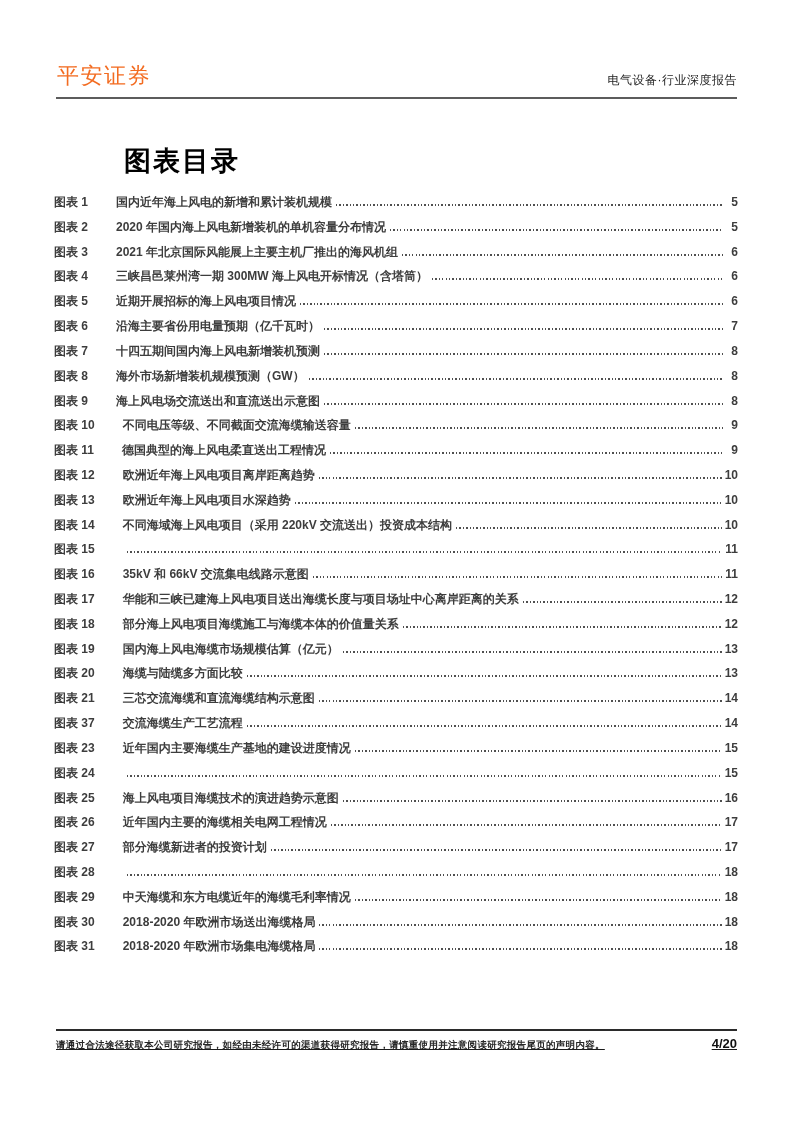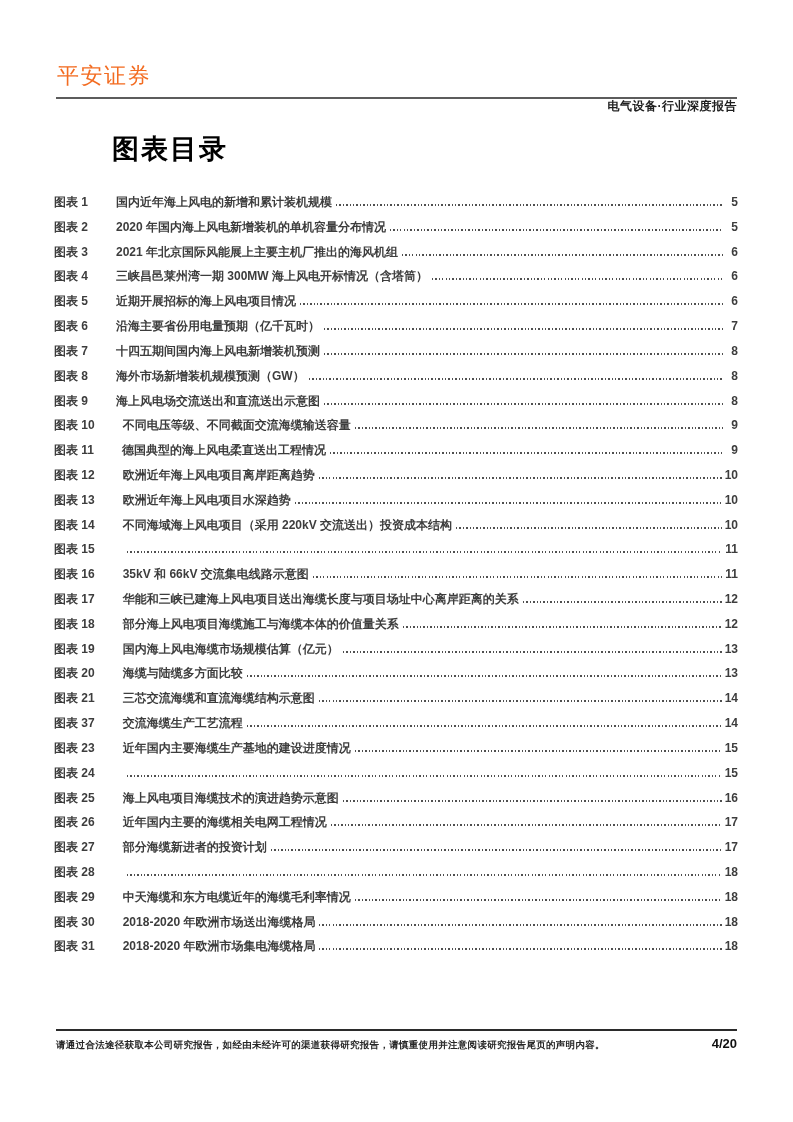--- a/index.html
+++ b/index.html
@@ -12,33 +12,32 @@
     overflow:hidden;
   }
   
   .brand{
     position:absolute;left:57px;top:61px;
     font-size:22px;font-weight:normal;color:#F36C21;
     letter-spacing:1.5px;
   }
   .report-type{
     position:absolute;right:56px;top:72px;
-    font-size:12px;font-weight:bold;color:#1f1f1f;
+    font-size:12px;font-weight:normal;color:#1f1f1f;
     letter-spacing:0.5px;
-    margin-top:26px;
   }
   .header-rule{
     position:absolute;left:56px;top:97px;width:681px;height:2px;
     background:#5c5c5c;
   }
   
   .toc-title{
     position:absolute;left:112px;top:131px;
     font-size:27px;font-weight:bold;color:#000;
-    letter-spacing:2px;margin:0;
+    letter-spacing:2px;margin:12px;
   }
   
   .toc{
     position:absolute;left:54px;top:190px;width:684px;
     display:flex;flex-direction:column;
   }
   .toc-row{
     display:flex;align-items:baseline;
     line-height:24.82px;
     font-size:12px;font-weight:600;color:#3d3d3d;
@@ -53,21 +52,21 @@
     background-repeat:repeat-x;
   }
   .toc-page{text-align:right;min-width:12px;}
   
   .footer-rule{
     position:absolute;left:56px;top:1029px;width:681px;height:2px;
     background:#2b2b2b;
   }
   .footer-row{
     position:absolute;left:56px;top:1036px;width:681px;
-    display:flex;justify-content:space-between;align-items:baseline;
+    display:flex;justify-content:space-between;align-items:baseline;text-decoration:underline;
   }
   .disclaimer{
     font-size:9.5px;font-weight:bold;color:#262626;letter-spacing:0.3px;
   }
   .page-indicator{
     font-size:13px;font-weight:600;color:#111;
   }
 </style>
 </head>
 <body>

